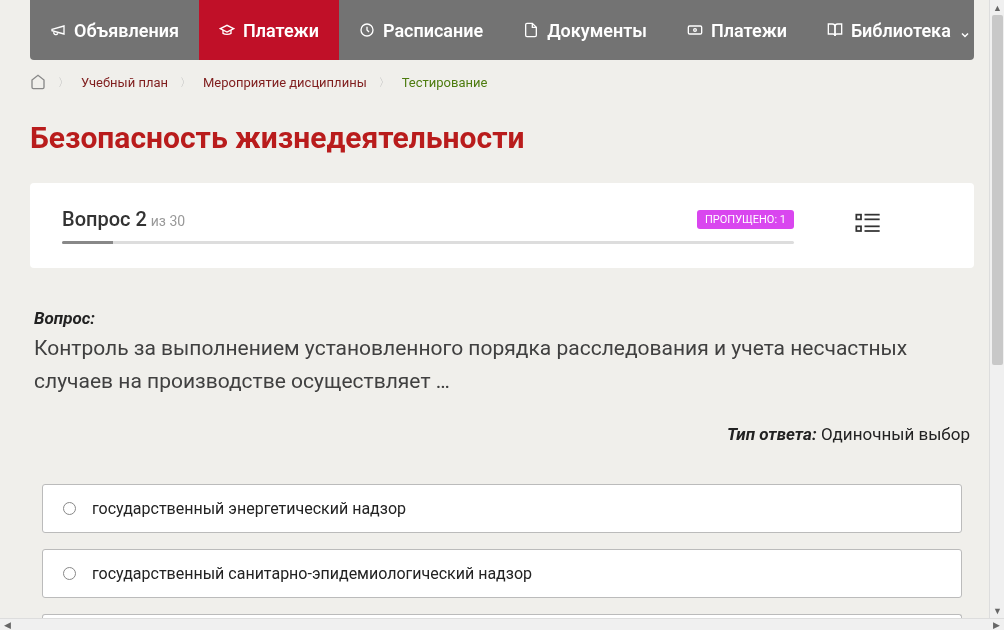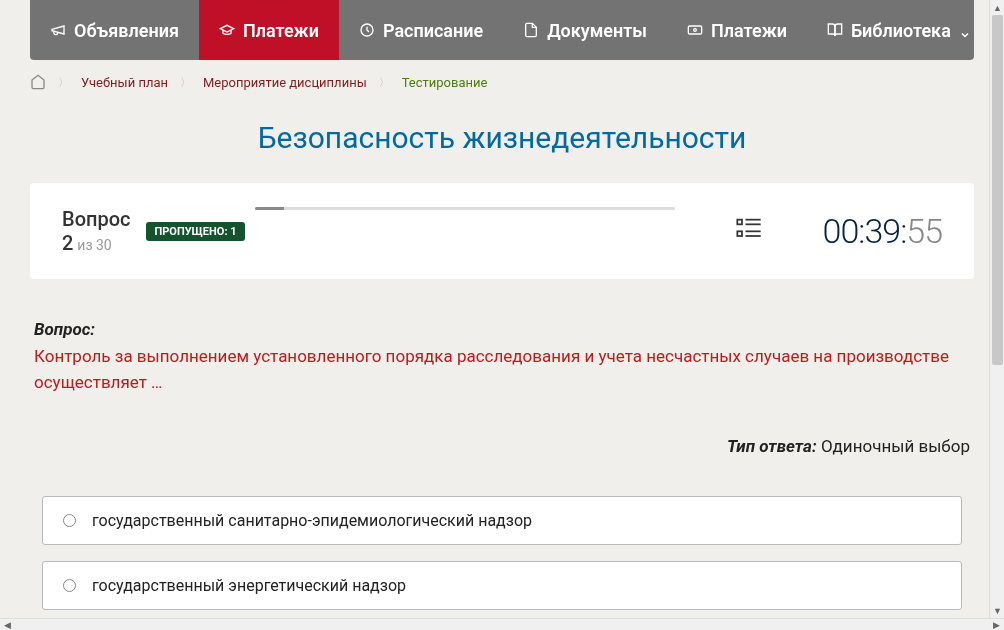--- a/index.html
+++ b/index.html
@@ -74,61 +74,61 @@
     .breadcrumb-sep {
       color: #bbb;
       font-size: 11px;
     }
     .breadcrumb-home {
       color: #888;
       width: 16px;
       height: 16px;
     }
     .page-title {
-      text-align: center;
-      color: #0369a1;
+      text-align: left;
+      color: #b91c1c;
       font-size: 30px;
-      font-weight: 400;
+      font-weight: 700;
       margin: 16px 0 28px;
     }
     .status-panel {
       background: #fff;
       border-radius: 4px;
       display: flex;
       align-items: center;
       padding: 24px 32px;
       margin-bottom: 40px;
     }
     .question-section {
       flex: 1;
       display: flex;
-      flex-direction: row;
+      flex-direction: column;
       gap: 10px;
     }
     .question-header {
       display: flex;
       align-items: center;
       justify-content: space-between;
       gap: 16px;
     }
     .question-num {
       font-size: 20px;
       color: #333;
       font-weight: 500;
     }
     .question-total {
       font-size: 14px;
       color: #999;
       font-weight: 400;
     }
     .skipped-badge {
-      background: #14532d;
+      background: #d946ef;
       color: #fff;
       font-size: 11px;
-      font-weight: 700;
+      font-weight: 400;
       padding: 3px 8px;
       border-radius: 3px;
       white-space: nowrap;
     }
     .progress-bar {
       width: 100%;
       height: 3px;
       background: #ddd;
       border-radius: 2px;
       overflow: hidden;
@@ -160,25 +160,25 @@
       padding: 0 4px;
     }
     .label {
       font-weight: 700;
       font-style: italic;
       font-size: 17px;
       color: #222;
       margin-top: 11px;
     }
     .question-text {
-      font-size: 17px;
-      color: #b91c1c;
+      font-size: 21px;
+      color: #404040;
       line-height: 1.55;
       margin-top: 4px;
-      margin-bottom: 40px;
+      margin-bottom: 27px;
     }
     .answer-type {
       font-size: 17px;
       color: #222;
       margin-bottom: 40px;
       text-align: right;
     }
     .answers {
       padding: 0 8px;
       display: flex;
@@ -366,44 +366,41 @@
           <svg viewBox="0 0 24 24" fill="none" stroke="#333" stroke-width="1.5">
               <rect x="2" y="4" width="4" height="4"></rect>
               <line x1="9" y1="4" x2="22" y2="4"></line>
               <line x1="9" y1="8" x2="22" y2="8"></line>
               <rect x="2" y="14" width="4" height="4"></rect>
               <line x1="9" y1="14" x2="22" y2="14"></line>
               <line x1="9" y1="18" x2="22" y2="18"></line>
             </svg>
         </span>
       </div>
-      <div class="timer">
-        <span>00:39:</span><span class="timer-seconds">55</span>
-      </div>
     </div>
 
     <div class="content">
       <div>
         <span class="label">Вопрос:</span>
       </div>
       <div class="question-text">Контроль за выполнением установленного порядка расследования и учета несчастных случаев на производстве осуществляет …</div>
 
       <div class="answer-type">
         <span class="label">Тип ответа:</span>
         <span>Одиночный выбор</span>
       </div>
 
       <div class="answers">
         <div class="answer-option">
           <span class="radio"></span>
-          <span class="answer-text">государственный санитарно-эпидемиологический надзор</span>
+          <span class="answer-text">государственный энергетический надзор</span>
         </div>
         <div class="answer-option">
           <span class="radio"></span>
-          <span class="answer-text">государственный энергетический надзор</span>
+          <span class="answer-text">государственный санитарно-эпидемиологический надзор</span>
         </div>
         <div class="answer-option partial"></div>
       </div>
     </div>
   </div>
 
   <div class="scrollbar-v">
     <div class="scrollbar-v-arrow" style="top:0">▲</div>
     <div class="scrollbar-v-thumb" style="top:15px"></div>
     <div class="scrollbar-v-arrow" style="bottom:0">▼</div>

